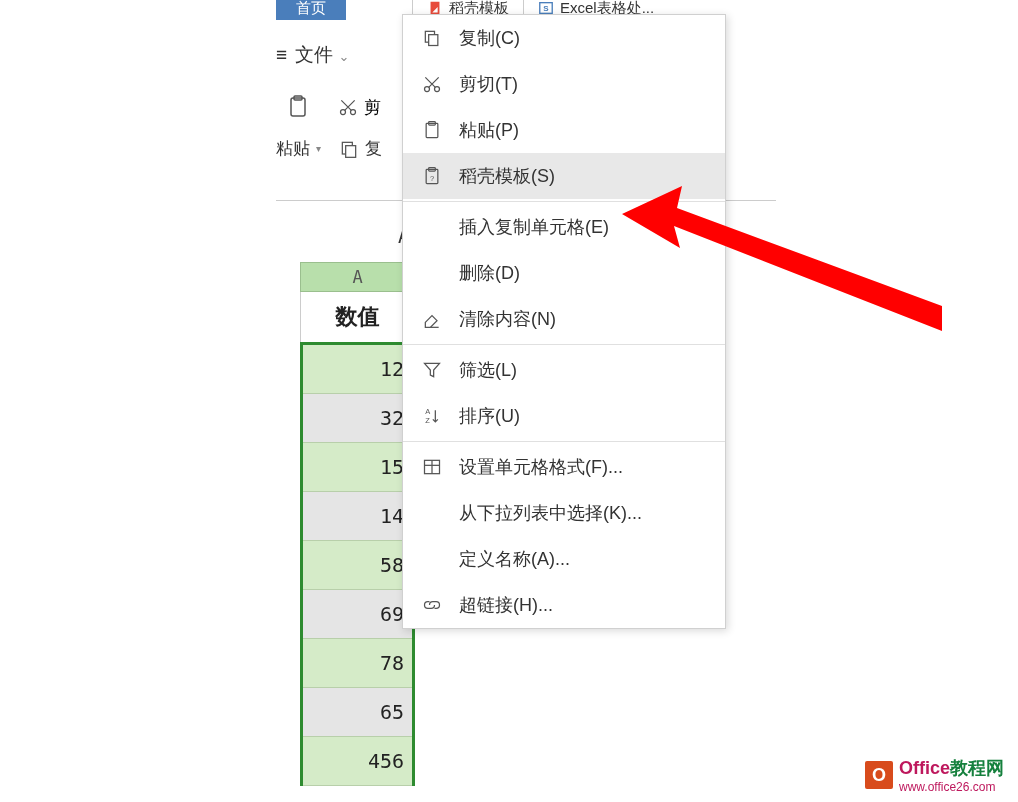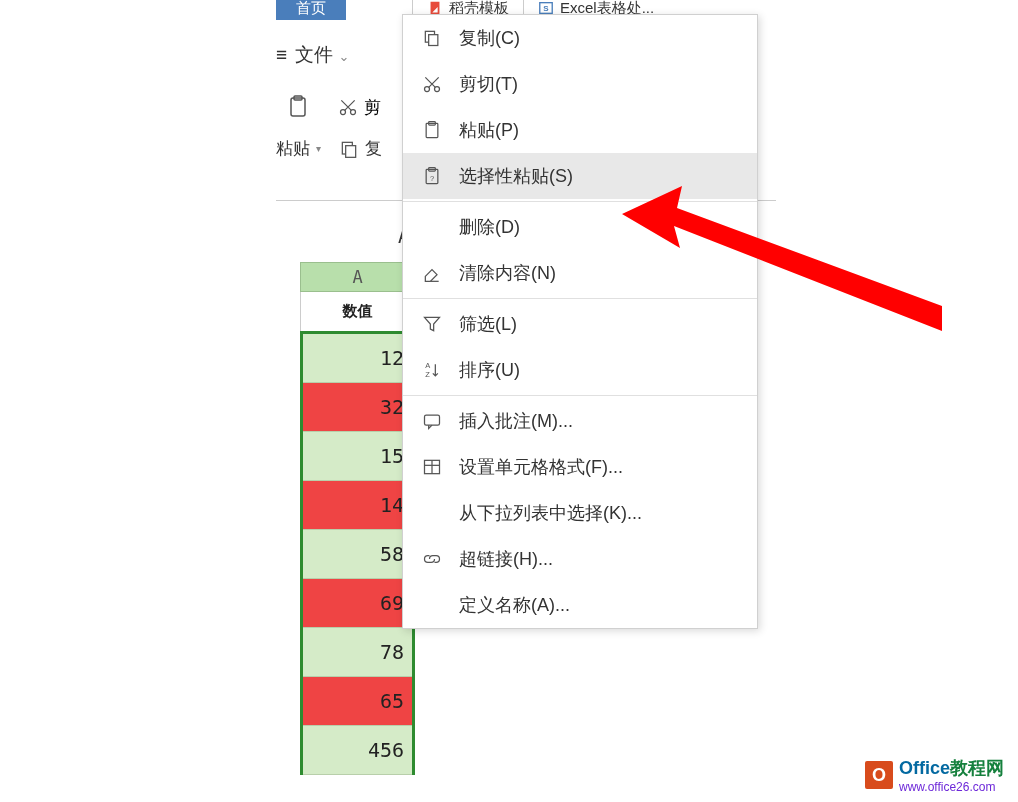--- a/index.html
+++ b/index.html
@@ -140,50 +140,50 @@
       text-align: center;
       font-size: 17px;
       padding: 4px 0;
       border: 1px solid #9abf8e;
       color: #555;
       font-family: "SimSun", monospace;
     }
     .header-cell {
       background: white;
       text-align: center;
-      font-size: 15px;
+      font-size: 22px;
       font-weight: bold;
       padding: 10px 4px;
       border-left: 1px solid #ccc;
       border-right: 1px solid #ccc;
       color: #222;
     }
     .data-col {
       border: 3px solid #2e8b30;
       border-bottom: none;
     }
     .data-cell {
       background: #d5ebc8;
       text-align: right;
       font-size: 20px;
       padding: 12px 8px 12px 0;
       border-bottom: 1px solid #b8cfaa;
       font-family: "SimSun", monospace;
       color: #222;
     }
     .data-cell.alt {
-      background: #ef4444;
+      background: #e5e5e5;
     }
     
     
     .context-menu {
       position: absolute;
       top: 14px;
       left: 402px;
-      width: 356px;
+      width: 324px;
       background: white;
       border: 1px solid #d0d0d0;
       box-shadow: 2px 2px 8px rgba(0,0,0,0.15);
     }
     .menu-item {
       display: flex;
       align-items: center;
       gap: 16px;
       padding: 11px 18px;
       font-size: 18px;
@@ -236,25 +236,25 @@
       justify-content: center;
       color: white;
       font-weight: bold;
       font-size: 18px;
       border-radius: 2px;
     }
     .wm-text-top {
       font-size: 18px;
       font-weight: bold;
     }
-    .wm-office { color: #0369a1; }
+    .wm-office { color: #be185d; }
     .wm-tut { color: #15803d; }
     .wm-url {
       font-size: 12px;
-      color: #6d28d9;
+      color: #be185d;
     }
   </style>
 </head>
 <body>
 
 <div class="app-area">
 
   <div class="top-tabs">
     <div class="tab tab-home">
       <span>首页</span>
@@ -369,23 +369,27 @@
     <span>粘贴(P)</span>
   </div>
   <div class="menu-item highlight">
     <span class="menu-icon">
         <svg width="20" height="20" viewBox="0 0 24 24">
           <rect x="5" y="4" width="14" height="17" rx="1" fill="none" stroke="#555" stroke-width="1.5"></rect>
           <rect x="8" y="2" width="8" height="4" rx="1" fill="none" stroke="#555" stroke-width="1.5"></rect>
           <text x="12" y="18" text-anchor="middle" fill="#555" font-size="9">?</text>
         </svg>
       </span>
-    <span>选择性粘贴(S)</span>
+    <span>稻壳模板(S)</span>
   </div>
   <div class="menu-sep"></div>
+  <div class="menu-item">
+    <span class="menu-spacer"></span>
+    <span>插入复制单元格(E)</span>
+  </div>
   <div class="menu-item">
     <span class="menu-spacer"></span>
     <span>删除(D)</span>
   </div>
   <div class="menu-item">
     <span class="menu-icon">
         <svg width="20" height="20" viewBox="0 0 24 24">
           <path d="M4 16 L12 8 L18 14 L10 22 L4 22 Z" fill="none" stroke="#555" stroke-width="1.5"></path>
           <line x1="10" y1="22" x2="20" y2="22" stroke="#555" stroke-width="1.5"></line>
         </svg>
@@ -408,51 +412,42 @@
           <text x="4" y="20" fill="#555" font-size="9">Z</text>
           <path d="M16 5 L16 19 M13 16 L16 19 L19 16" fill="none" stroke="#555" stroke-width="1.5"></path>
         </svg>
       </span>
     <span>排序(U)</span>
   </div>
   <div class="menu-sep"></div>
   <div class="menu-item">
     <span class="menu-icon">
         <svg width="20" height="20" viewBox="0 0 24 24">
-          <rect x="3" y="5" width="18" height="12" rx="2" fill="none" stroke="#555" stroke-width="1.5"></rect>
-          <path d="M8 17 L8 21 L12 17" fill="none" stroke="#555" stroke-width="1.5"></path>
-        </svg>
-      </span>
-    <span>插入批注(M)...</span>
-  </div>
-  <div class="menu-item">
-    <span class="menu-icon">
-        <svg width="20" height="20" viewBox="0 0 24 24">
           <rect x="3" y="4" width="18" height="16" fill="none" stroke="#555" stroke-width="1.5"></rect>
           <line x1="3" y1="10" x2="21" y2="10" stroke="#555" stroke-width="1.5"></line>
           <line x1="12" y1="4" x2="12" y2="20" stroke="#555" stroke-width="1.5"></line>
         </svg>
       </span>
     <span>设置单元格格式(F)...</span>
   </div>
   <div class="menu-item">
     <span class="menu-spacer"></span>
     <span>从下拉列表中选择(K)...</span>
   </div>
   <div class="menu-item">
-    <span class="menu-icon">
-        <svg width="20" height="20" viewBox="0 0 24 24">
-          <path d="M9 12 A4 4 0 0 1 13 8 L17 8 A4 4 0 0 1 17 16 L15 16 M15 12 A4 4 0 0 1 11 16 L7 16 A4 4 0 0 1 7 8 L9 8" fill="none" stroke="#555" stroke-width="1.5"></path>
-        </svg>
-      </span>
-    <span>超链接(H)...</span>
-  </div>
-  <div class="menu-item">
     <span class="menu-spacer"></span>
     <span>定义名称(A)...</span>
+  </div>
+  <div class="menu-item">
+    <span class="menu-icon">
+        <svg width="20" height="20" viewBox="0 0 24 24">
+          <path d="M9 12 A4 4 0 0 1 13 8 L17 8 A4 4 0 0 1 17 16 L15 16 M15 12 A4 4 0 0 1 11 16 L7 16 A4 4 0 0 1 7 8 L9 8" fill="none" stroke="#555" stroke-width="1.5"></path>
+        </svg>
+      </span>
+    <span>超链接(H)...</span>
   </div>
 </div>
 
 <svg class="red-arrow" width="340" height="200">
   <polygon points="0,28 60,0 55,22 320,120 320,145 52,40 58,62" fill="#ff0000"></polygon>
 </svg>
 
 <div class="watermark">
   <div class="wm-icon">O</div>
   <div>

